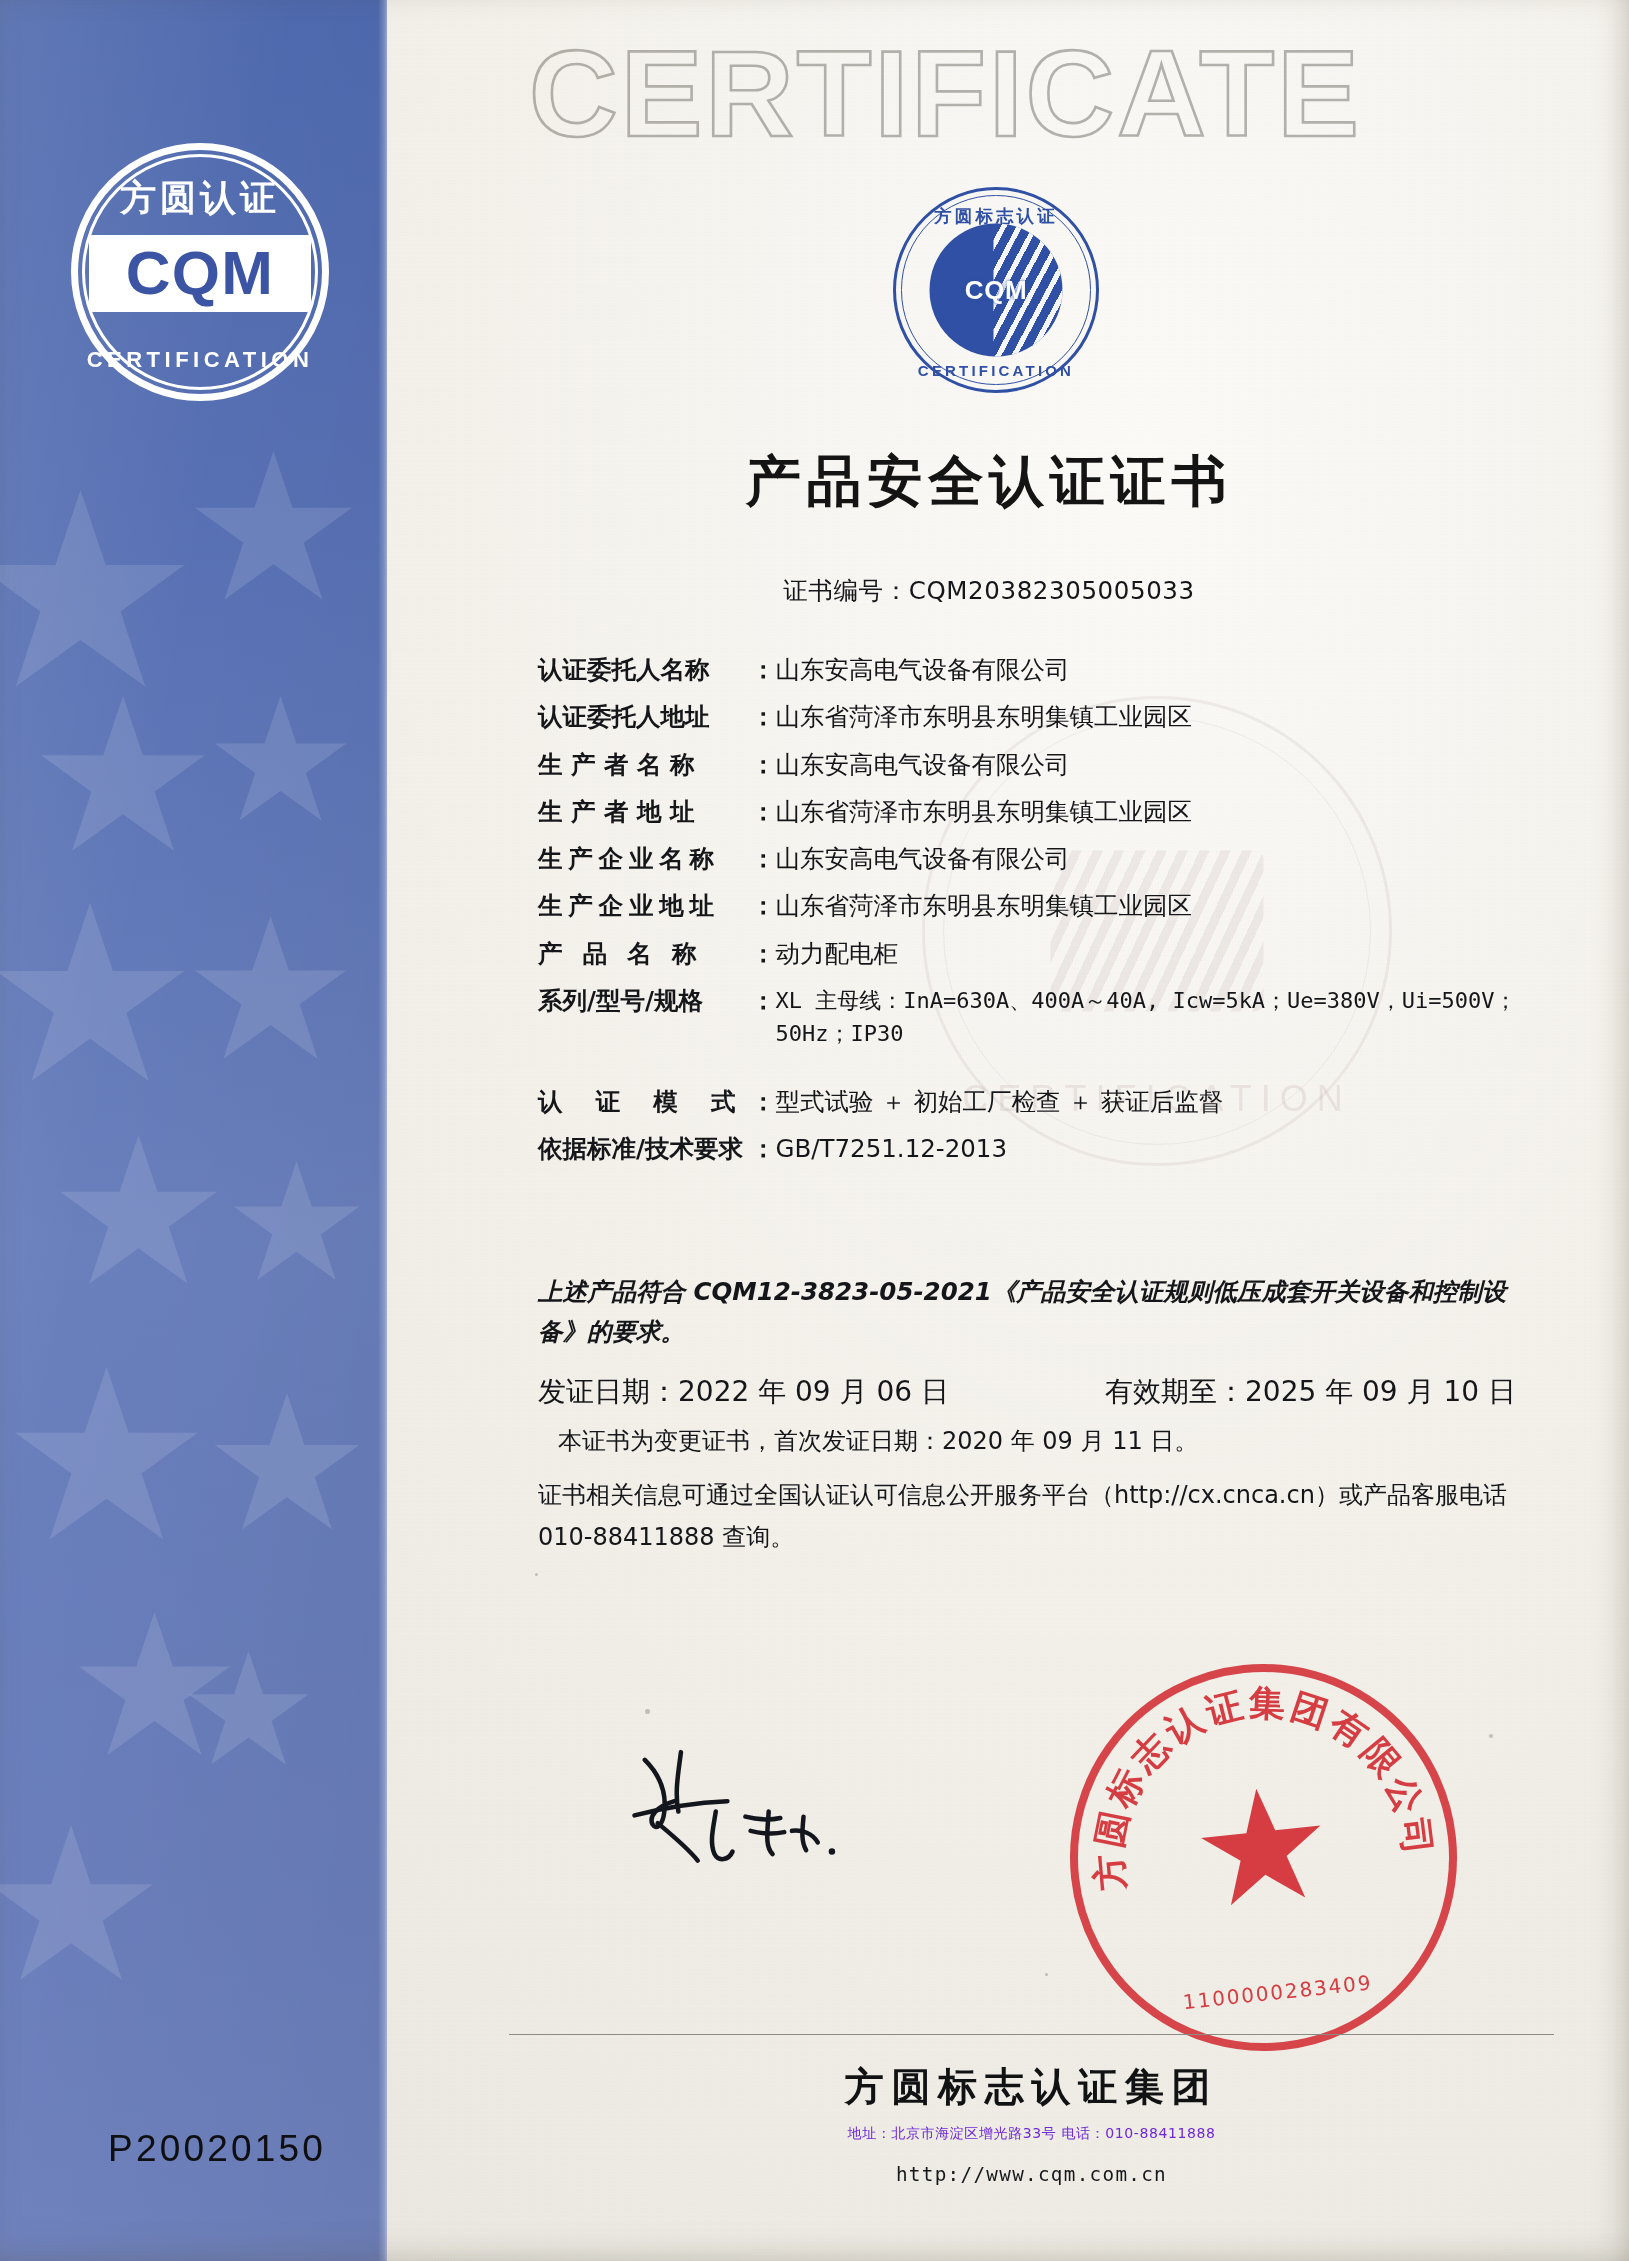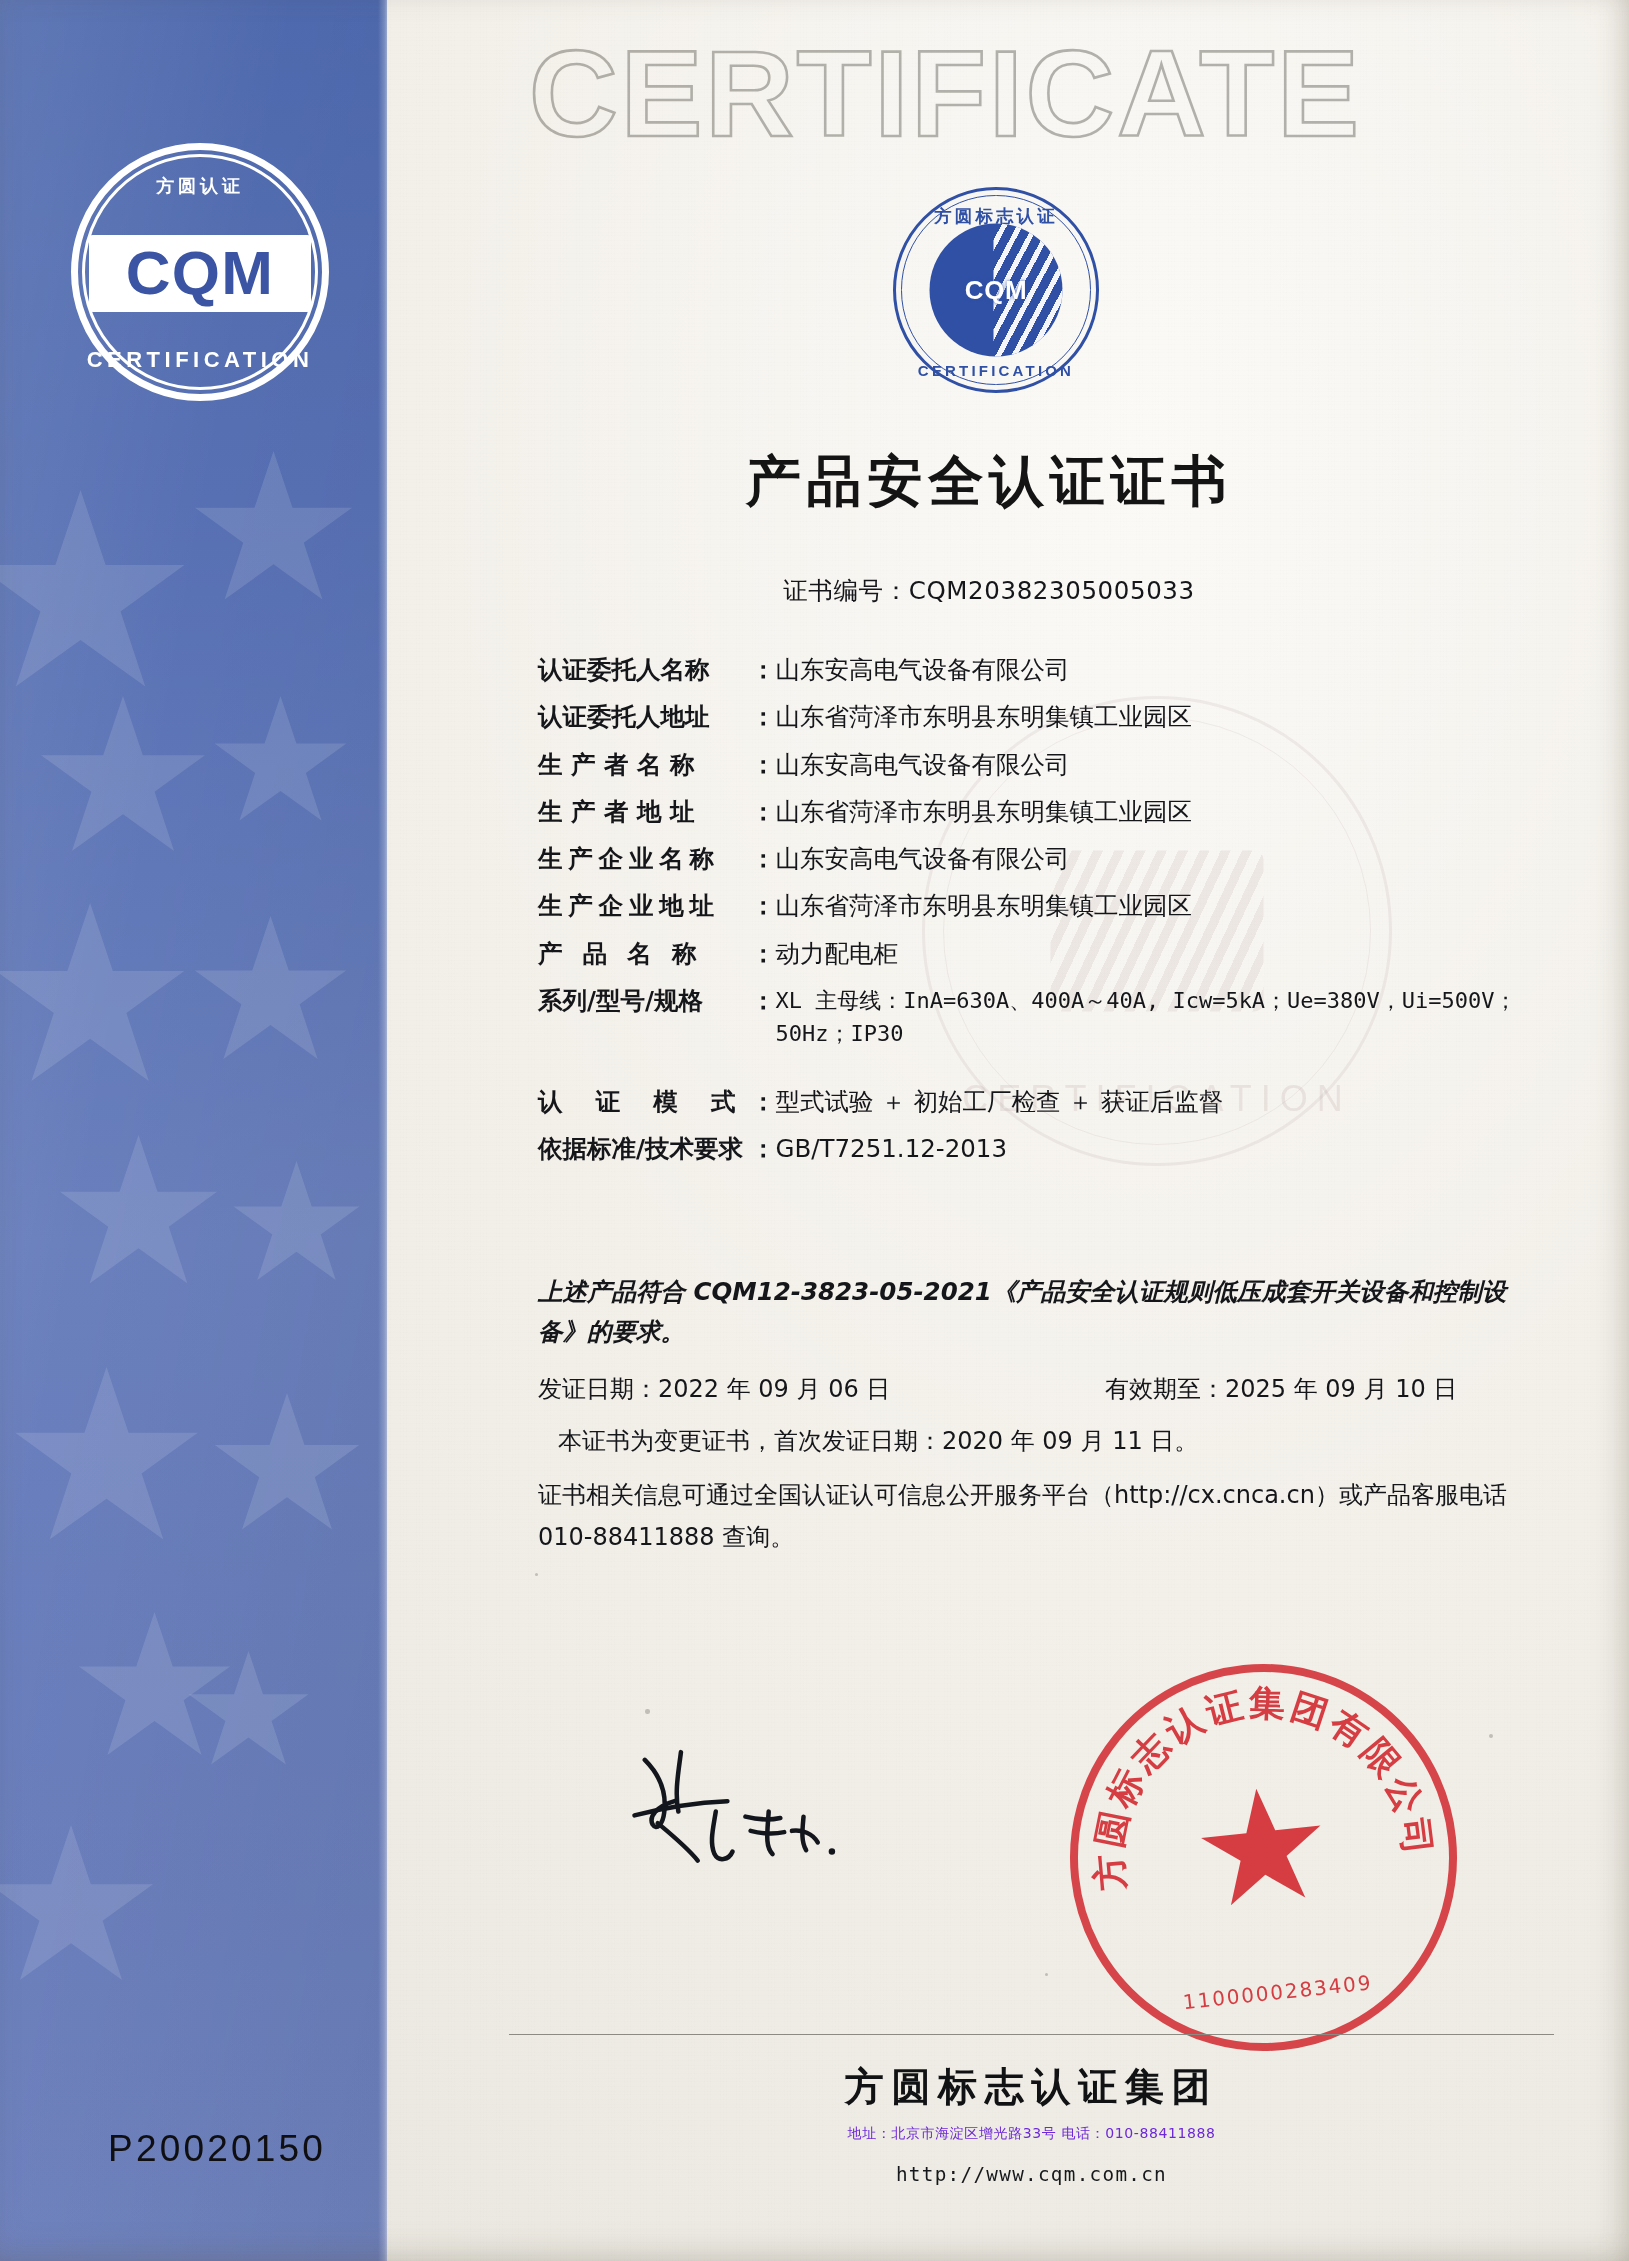--- a/index.html
+++ b/index.html
@@ -104,21 +104,21 @@
     font-weight: 700;
     font-size: 62px;
     letter-spacing: 1.3px;
     color: #3b55a4;
   }
   .cqm-badge .top-text {
     position: absolute;
     left: 0; right: 0; top: 31px;
     text-align: center;
     font-family: "DejaVu Sans", sans-serif;
-    font-size: 18px;
+    font-size: 36px;
     font-weight: 700;
     color: #ffffff;
     letter-spacing: 3.9px;
   }
   .cqm-badge .bottom-text {
     position: absolute;
     left: 0; right: 0; bottom: 28px;
     text-align: center;
     font-family: "Liberation Sans", sans-serif;
     font-size: 22px;
@@ -333,21 +333,21 @@
     color: #15161a;
     font-style: italic;
   }
 
   .date-line {
     position: absolute;
     left: 538px;
     top: 1373px;
     width: 1016px;
     font-family: "DejaVu Sans", sans-serif;
-    font-size: 24px;
+    font-size: 28px;
     color: #15161a;
     display: flex;
   }
   .date-line .issue { flex: 0 0 567px; }
   .notes {
     position: absolute;
     left: 538px;
     top: 1412px;
     width: 1032px;
     font-family: "DejaVu Sans", sans-serif;

